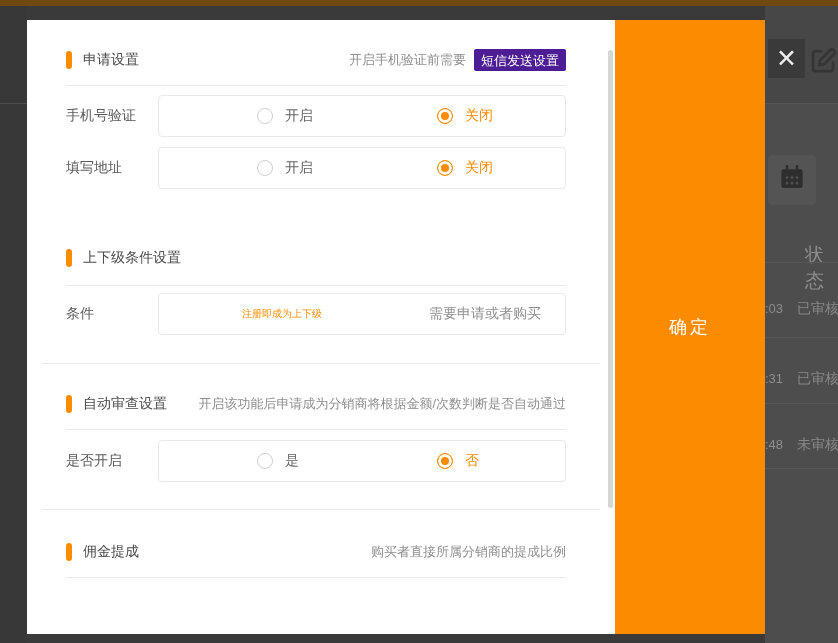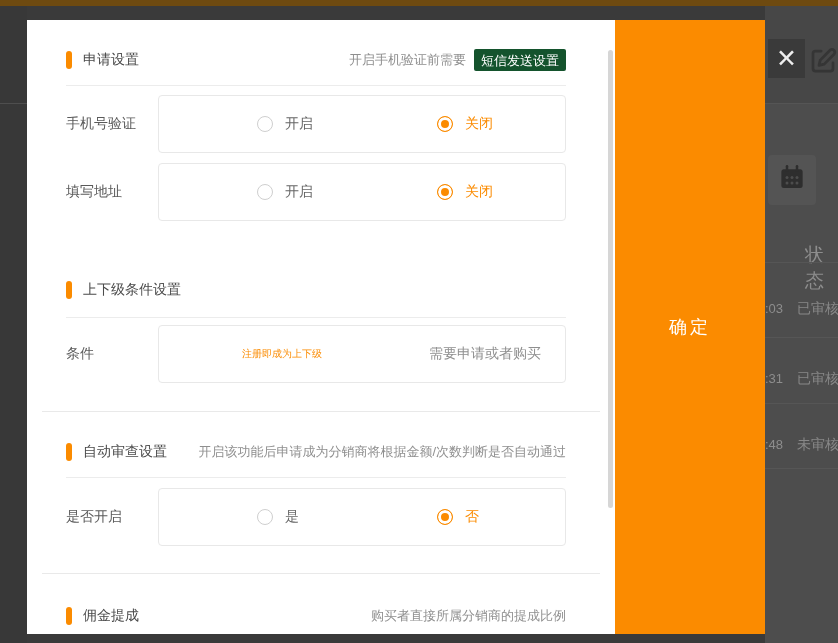--- a/index.html
+++ b/index.html
@@ -32,29 +32,29 @@
   .modal-content{position:relative;width:588px;height:614px;background:#ffffff;overflow:hidden;}
   .scroll-thumb{position:absolute;right:2px;top:30px;width:5px;height:458px;background:#d6d6d6;border-radius:3px;}
   .modal-side{width:150px;background:#fb8b00;display:flex;align-items:center;justify-content:center;
     color:#ffffff;font-size:18px;letter-spacing:3px;cursor:pointer;font-family:Liberation Serif, serif;}
   
   .inner{padding-left:39px;width:500px;}
   .sec-header{display:flex;align-items:center;height:22px;}
   .marker{width:6px;height:18px;border-radius:3px;background:#fb8b00;margin-right:11px;flex:0 0 auto;}
   .sec-title{font-size:14px;color:#4a4a4a;text-align:right;}
   .sec-note{margin-left:auto;font-size:13px;color:#8f8f8f;white-space:nowrap;}
-  .sec-badge{margin-left:8px;background:#14532d;color:#fff;font-size:13px;line-height:1;
+  .sec-badge{margin-left:8px;background:#4c1d95;color:#fff;font-size:13px;line-height:1;
     padding:5px 7px 4px;border-radius:2px;white-space:nowrap;cursor:pointer;}
   .divider{height:1px;background:#ececec;margin-left:39px;width:500px;}
   .separator{height:1px;background:#e9e9e9;margin-left:15px;width:558px;}
   .row{display:flex;align-items:center;}
   .row-label{flex:0 0 92px;font-size:14px;color:#5a5a5a;display:flex;align-items:center;}
   .help-dot{width:17px;height:17px;border-radius:50%;background:#fb8b00;color:#fff;font-size:12px;font-weight:bold;
     display:inline-flex;align-items:center;justify-content:center;margin-left:6px;}
-  .opt-box{flex:0 0 408px;height:58px;box-sizing:border-box;border:1px solid #e8e8e8;border-radius:4px;
+  .opt-box{flex:0 0 408px;height:42px;box-sizing:border-box;border:1px solid #e8e8e8;border-radius:4px;
     display:flex;align-items:center;background:#fff;}
   .cell{display:flex;align-items:center;}
   .cell-1{flex:0 0 190px;padding-left:98px;box-sizing:content-box;}
   .cell-1{flex:0 0 92px;padding-left:98px;}
   .cell-2{padding-left:88px;}
   .cell-1b{flex:0 0 104px;padding-left:86px;}
   .cell-2b{padding-left:62px;}
   .radio{width:14px;height:14px;border-radius:50%;border:1px solid #cfcfcf;background:#fff;flex:0 0 auto;cursor:pointer;}
   .radio.sel{border-color:#fb8b00;background:#fb8b00;box-shadow:inset 0 0 0 3px #ffffff;}
   .opt-label{margin-left:12px;font-size:14px;color:#666;cursor:pointer;}

